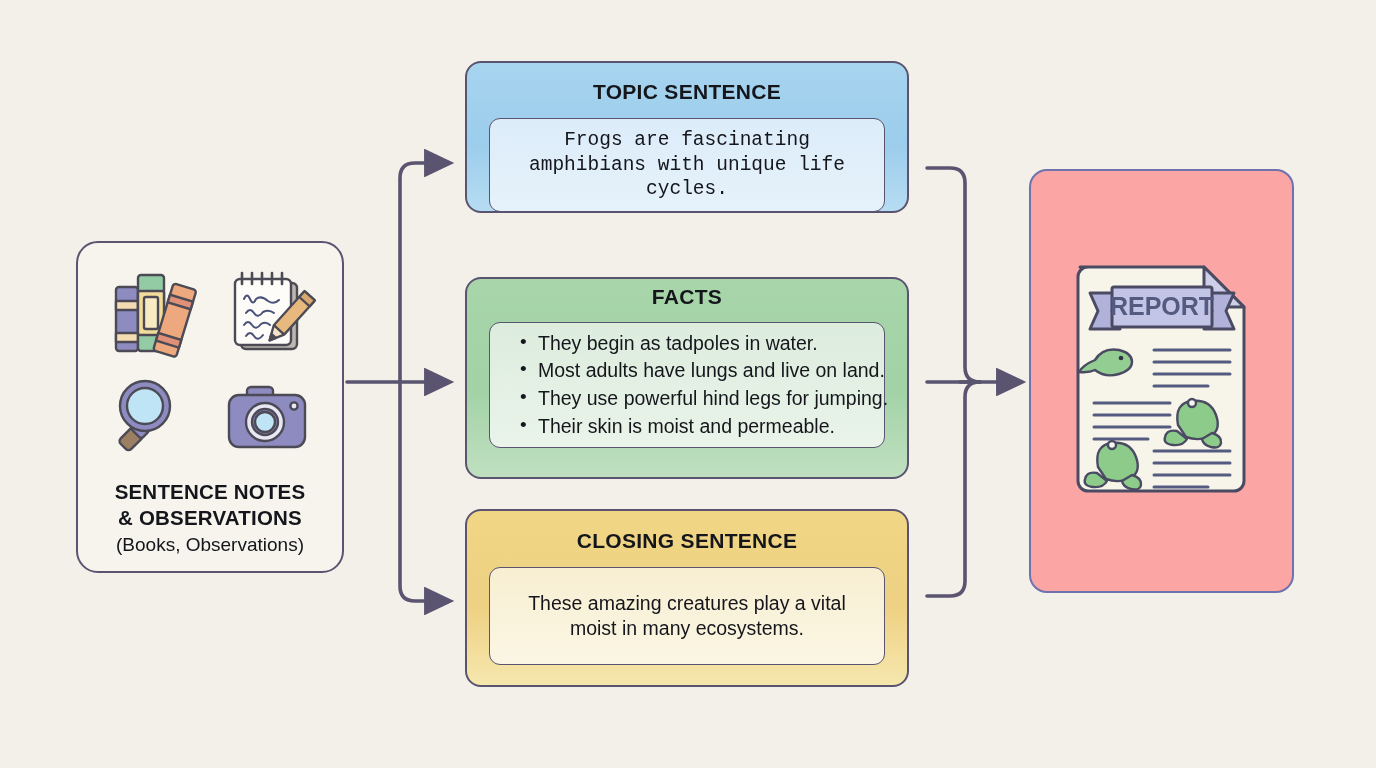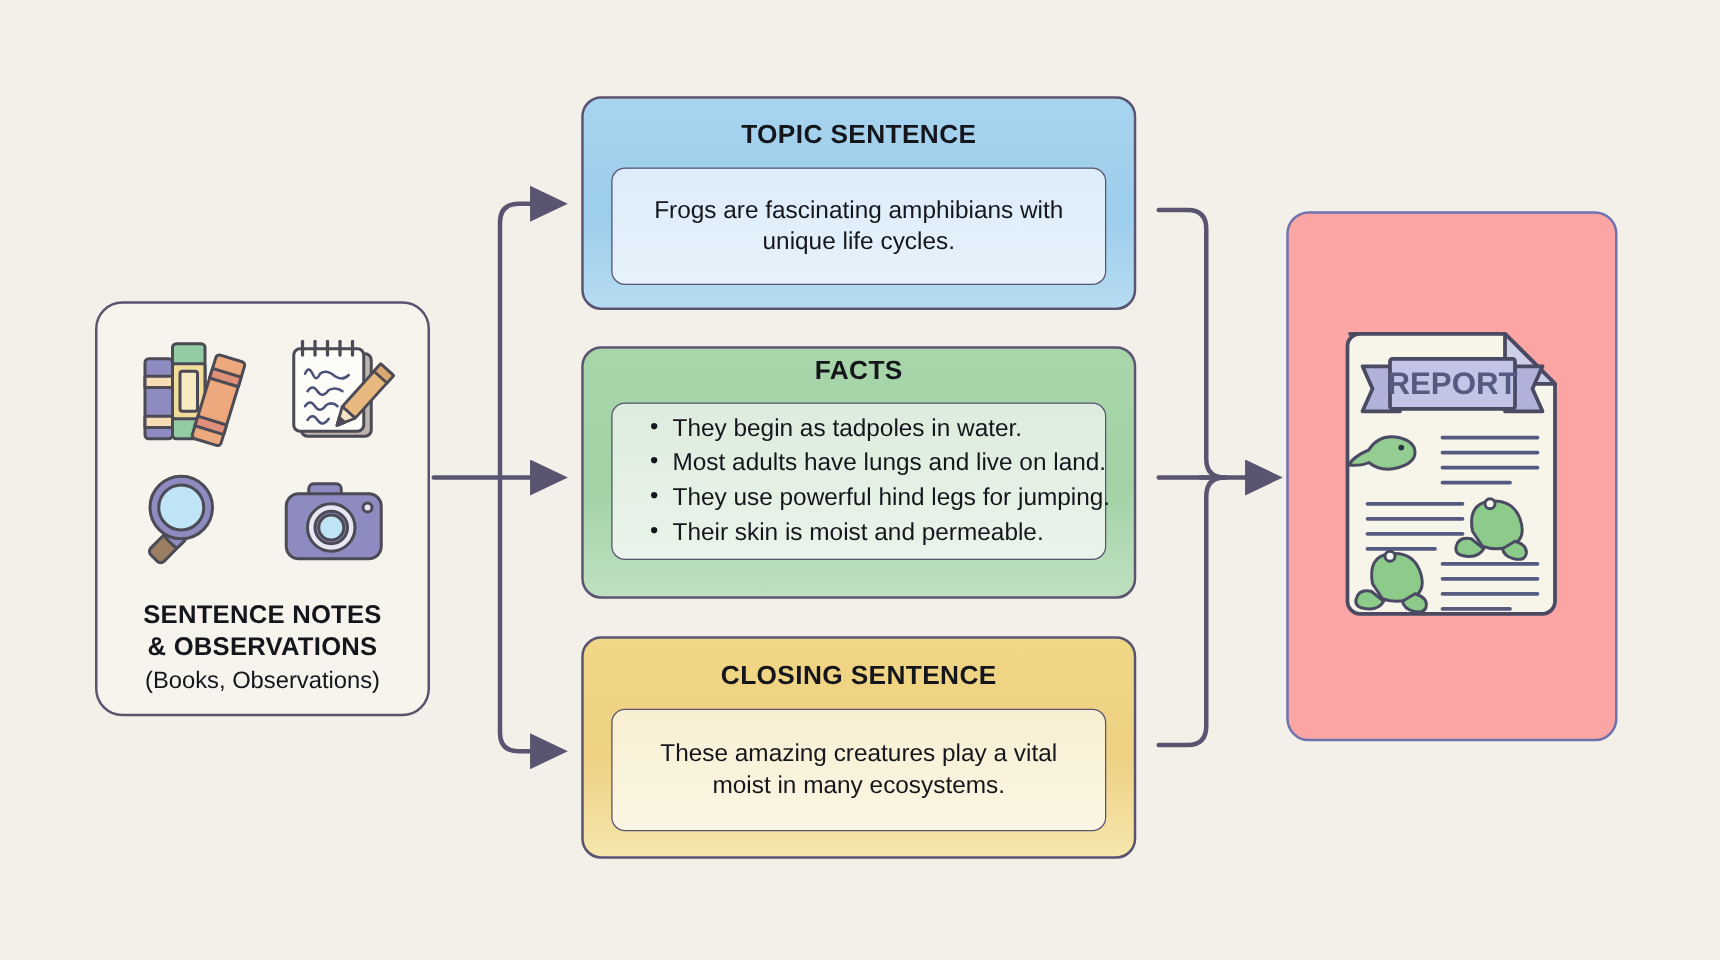--- a/index.html
+++ b/index.html
@@ -61,27 +61,28 @@
     margin:0 22px;
     display:flex;align-items:center;justify-content:center;
   }
   .inner-text{
     text-align:center;font-size:19.5px;color:#14161c;line-height:1.28;
     padding:0 14px;
   }
 
   
   #box-topic{
-    top:77px;height:171px;
+    top:61px;height:152px;
     background:linear-gradient(180deg,#a7d4ef 0%,#9ccdec 55%,#b6dcf2 100%);
   }
   #box-topic .stage-title{padding-top:17px;}
   #box-topic .inner-card{
     margin-top:14px;height:94px;
     background:linear-gradient(180deg,#dcecf9 0%,#e6f2fb 100%);
+    font-family:Liberation Mono, monospace;
   }
 
   
   #box-facts{
     top:277px;height:202px;
     background:linear-gradient(180deg,#a8d5aa 0%,#a2d2a6 55%,#bfe0c0 100%);
   }
   #box-facts .stage-title{padding-top:6px;}
   #box-facts .inner-card{
     margin-top:13px;height:126px;

